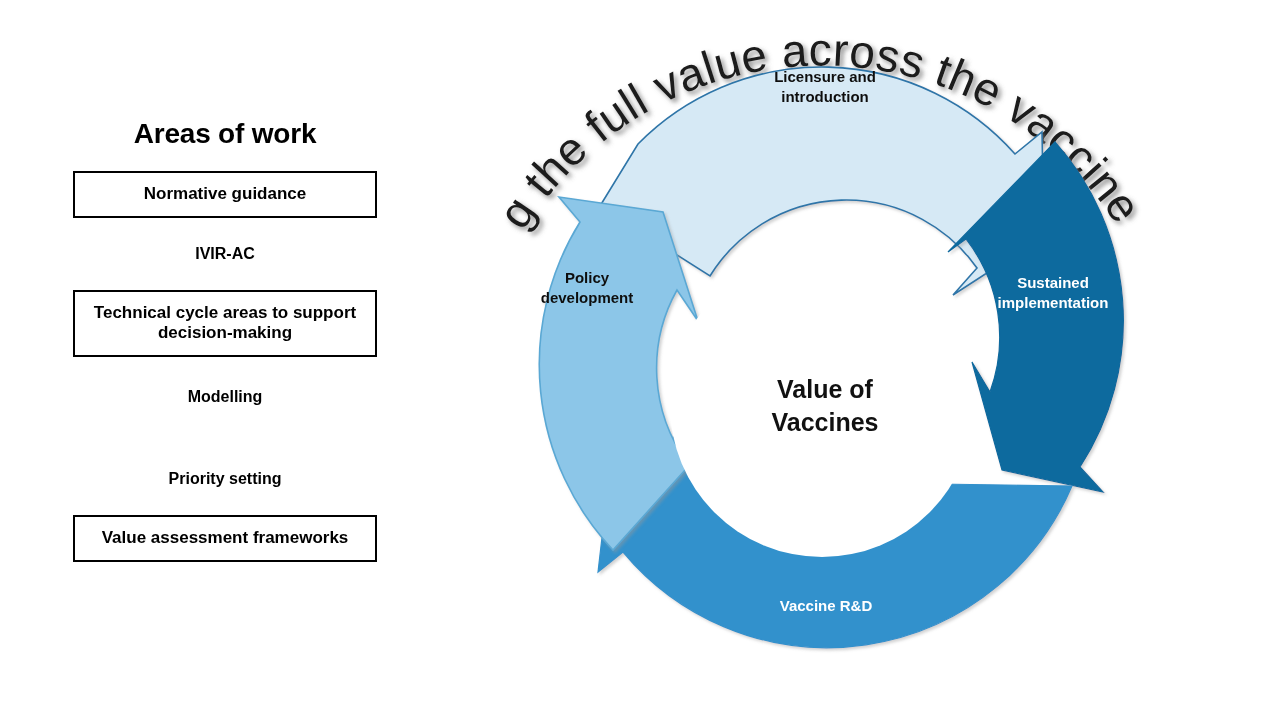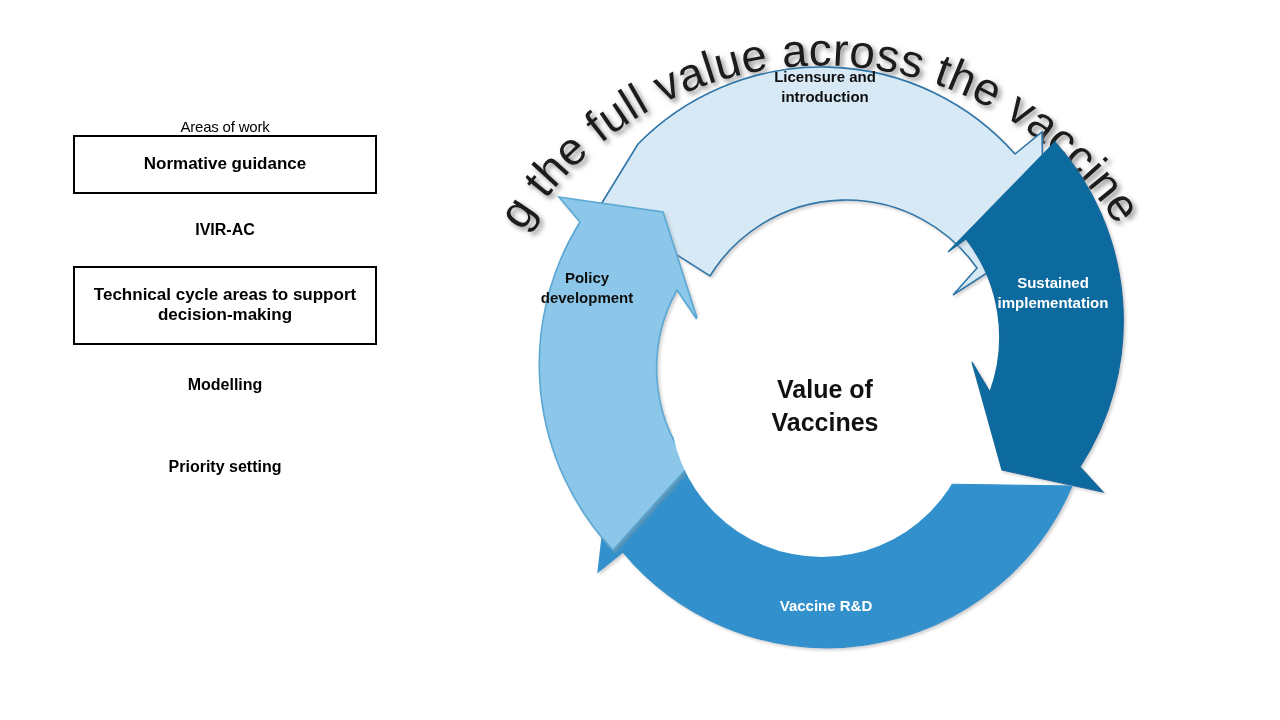--- a/index.html
+++ b/index.html
@@ -16,37 +16,38 @@
   }
 
   
   #areas-panel {
     position: absolute;
     left: 73px;
     top: 118px;
     width: 304px;
   }
   .panel-title {
-    font-size: 15px;
-    font-weight: normal;
+    font-size: 28px;
+    font-weight: bold;
     color: #000000;
     text-align: center;
     letter-spacing: -0.2px;
+    margin-bottom: 21px;
   }
   .aow-item {
     text-align: center;
     color: #000000;
     font-weight: bold;
     box-sizing: border-box;
   }
   .aow-item.boxed {
     border: 2px solid #000000;
     font-size: 17px;
     line-height: 1.22;
-    padding: 17px 6px;
+    padding: 11px 6px;
   }
   .aow-item.plain {
     font-size: 16px;
     line-height: 1.25;
     padding: 0;
   }
   .sp-1  { height: 26px; }
   .sp-2  { height: 26px; }
   .sp-3  { height: 30px; }
   .sp-4  { height: 31px; }
@@ -102,20 +103,21 @@
   <div class="sp-3"></div>
 
   <div class="aow-item plain">Modelling</div>
   <div class="sp-4"></div>
 
   <div class="sp-5"></div>
 
   <div class="aow-item plain">Priority setting</div>
   <div class="sp-6"></div>
 
+  <div class="aow-item boxed">Value assessment frameworks</div>
   <div class="sp-6"></div>
 
 </div>
 
 <div id="cycle-wrap">
   <svg id="cycle-svg" width="900" height="720" viewBox="0 0 900 720" xmlns="http://www.w3.org/2000/svg">
     <defs>
       <filter id="txtshadow" x="-30%" y="-30%" width="170%" height="170%">
         <feDropShadow dx="3" dy="3" stdDeviation="2.5" flood-color="#666666" flood-opacity="0.75"></feDropShadow>
       </filter>

